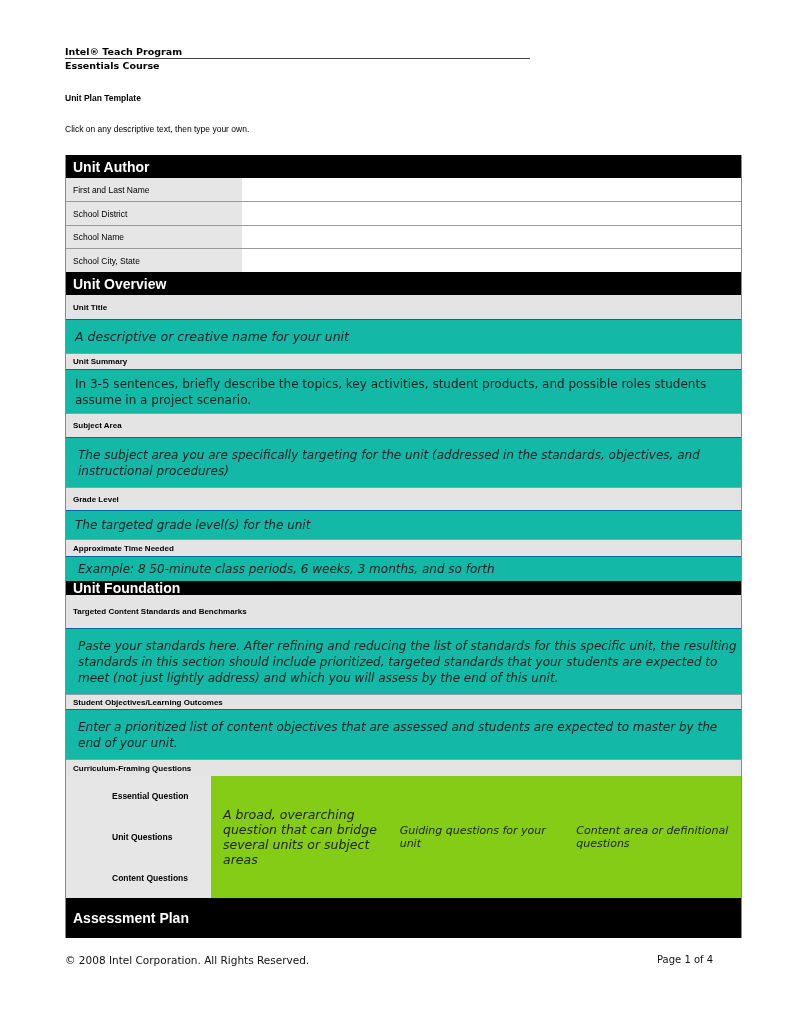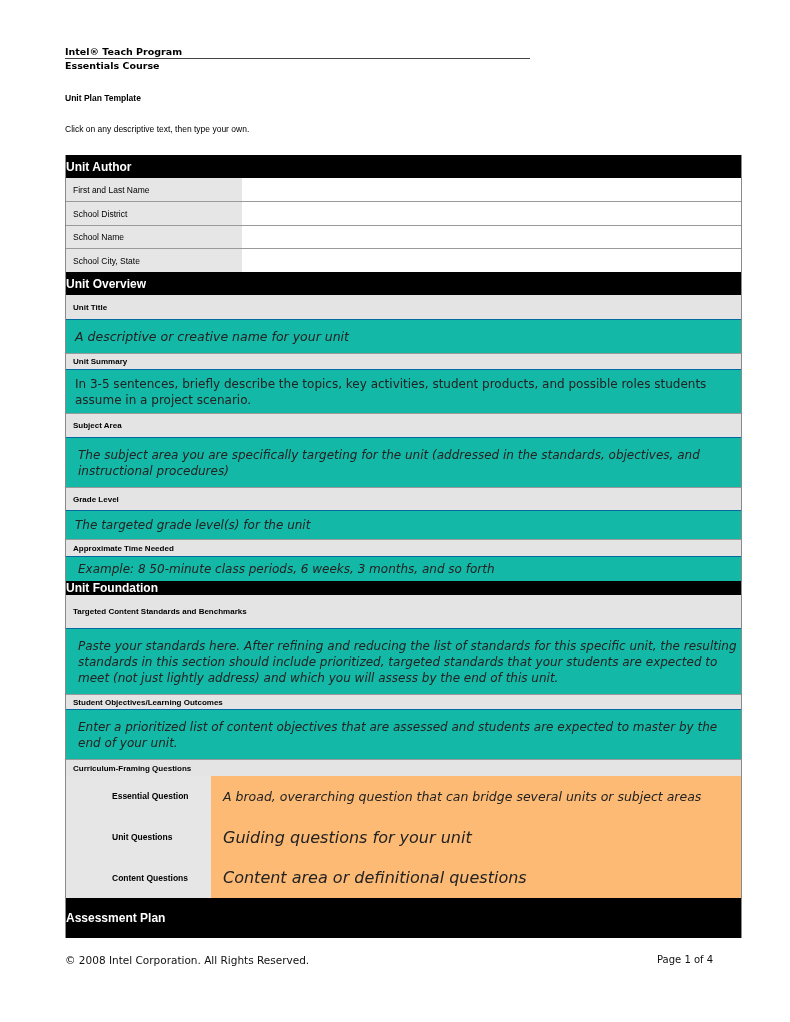--- a/index.html
+++ b/index.html
@@ -4,35 +4,35 @@
 <style>
   html, body { margin: 0; padding: 0; background: #ffffff; }
   body { width: 790px; height: 1022px; position: relative; overflow: hidden; font-family: "Liberation Sans", sans-serif; color: #000; }
   .hdr-title { position: absolute; left: 65px; top: 46px; font-size: 9.5px; font-weight: bold; font-family: "DejaVu Sans", sans-serif; }
   .hdr-rule { position: absolute; left: 65px; top: 58px; width: 465px; height: 0; border-top: 1px solid #444; }
   .hdr-sub { position: absolute; left: 65px; top: 60px; font-size: 9.5px; font-weight: bold; font-family: "DejaVu Sans", sans-serif; }
   .doc-title { position: absolute; left: 65px; top: 93px; font-size: 8.5px; font-weight: bold; }
   .instructions { position: absolute; left: 65px; top: 124px; font-size: 8.5px; }
 
   .tbl { position: absolute; left: 65px; top: 155px; width: 677px; border-left: 1px solid #8a8a8a; border-right: 1px solid #8a8a8a; box-sizing: border-box; }
-  .bar { background: #000; color: #fff; font-size: 12px; font-weight: bold; box-sizing: border-box; display: flex; align-items: center; }
+  .bar { background: #000; color: #fff; font-size: 14px; font-weight: bold; padding-left: 7px; box-sizing: border-box; display: flex; align-items: center; }
   .row2 { display: flex; border-bottom: 1px solid #9a9a9a; box-sizing: border-box; }
   .row2 .lab { width: 176px; background: #e6e6e6; font-size: 8.5px; padding-left: 7px; box-sizing: border-box; display: flex; align-items: center; }
   .row2 .val { flex: 1; background: #fff; }
   .label-row { background: #e4e4e4; font-size: 8px; font-weight: bold; padding-left: 7px; box-sizing: border-box; display: flex; align-items: center; border-bottom: 1px solid #0369a1; }
   .value-row { background: #14b8a6; font-family: "DejaVu Sans", sans-serif; font-size: 12px; line-height: 16px; padding-left: 9px; padding-right: 4px; box-sizing: border-box; display: flex; align-items: center; border-bottom: 1px solid #9a9a9a; color: #222; }
   .value-row.it { font-style: italic; }
   .value-row span { display: block; }
 
   .cfq { display: flex; height: 122px; }
   .cfq .labs { width: 145px; background: #e6e6e6; display: flex; flex-direction: column; }
-  .cfq .vals { flex: 1; background: #fdba74; display: flex; flex-direction: column; }
+  .cfq .vals { flex: 1; background: #84cc16; display: flex; flex-direction: row; }
   .cfq .cell { flex: 1; display: flex; align-items: center; }
   .cfq .labs .cell { font-size: 8.5px; font-weight: bold; padding-left: 46px; }
-  .cfq .vals .cell { font-family: "DejaVu Sans", sans-serif; font-style: italic; font-size: 16px; padding-left: 12px; color: #222; }
+  .cfq .vals .cell { font-family: "DejaVu Sans", sans-serif; font-style: italic; font-size: 11px; padding-left: 12px; color: #222; }
 
   .footer-left { position: absolute; left: 65px; top: 954px; font-size: 10.5px; font-family: "DejaVu Sans", sans-serif; color: #111; }
   .footer-right { position: absolute; left: 657px; top: 954px; font-size: 10px; font-family: "DejaVu Sans", sans-serif; color: #111; }
 </style>
 </head>
 <body>
 
 <div class="hdr-title">Intel® Teach Program</div>
 <div class="hdr-rule"></div>
 <div class="hdr-sub">Essentials Course</div>

